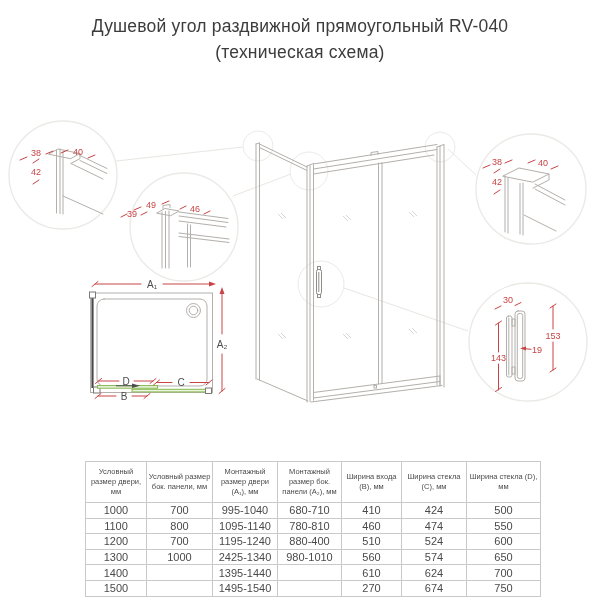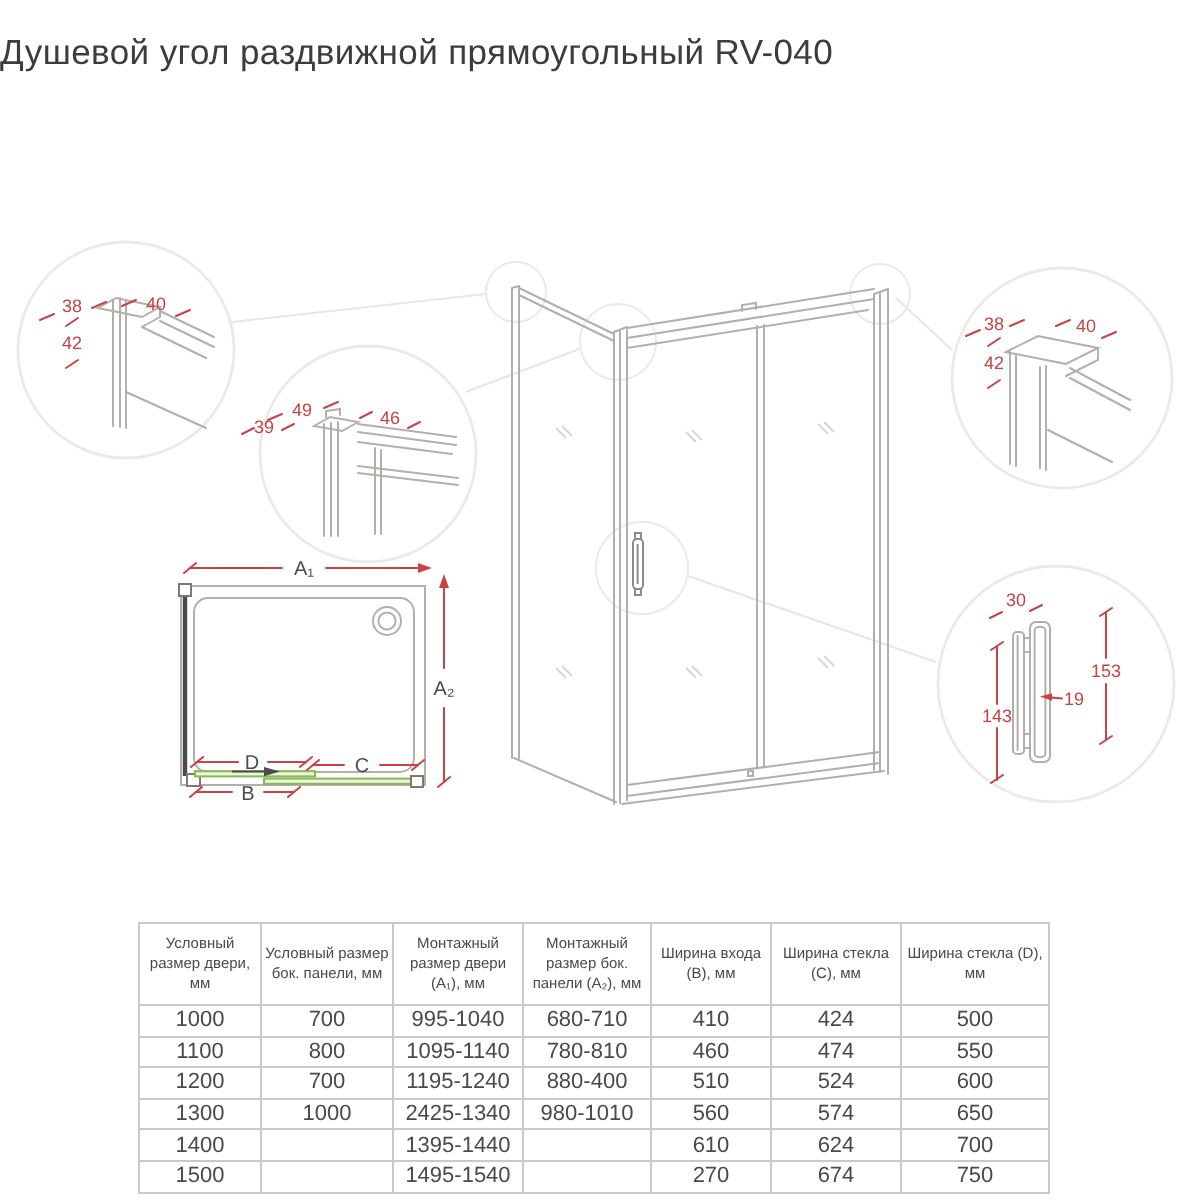--- a/index.html
+++ b/index.html
@@ -1,52 +1,53 @@
 <!DOCTYPE html>
 <html><head>
 <meta charset="utf-8">
 <style>
   html,body { margin:0; padding:0; }
   body {
     width:600px; height:600px; background:#ffffff; position:relative; overflow:hidden;
     font-family:"Liberation Sans", sans-serif;
   }
   .title {
-    position:absolute; top:13px; left:0; width:600px; text-align:left;
+    position:absolute; top:13px; left:0; width:600px; text-align:center;
     color:#3c3c3c; font-size:17.5px; line-height:1.5; letter-spacing:.2px;
   }
   svg.diagram { position:absolute; left:0; top:0; }
   svg text { font-family:"Liberation Sans","DejaVu Sans",sans-serif; }
   .dim  { fill:#c84444; font-size:9px; text-anchor:middle; }
   .lbl  { fill:#4c4c4c; font-size:10px; text-anchor:middle; }
   .gline { stroke:#b3afab; stroke-width:1; fill:none; stroke-linecap:round; }
   .dkline{ stroke:#8f8b87; stroke-width:1; fill:none; }
   .rline { stroke:#c84444; stroke-width:1; fill:none; stroke-linecap:round; }
   .faint { stroke:#eceae7; stroke-width:1.4; fill:#ffffff; }
   .mark  { stroke:#eceae7; stroke-width:1; fill:none; }
   .leader{ stroke:#e9e6e2; stroke-width:1; fill:none; }
   .spark { stroke:#d9d5d1; stroke-width:1; fill:none; }
   .green { fill:#edf5e2; stroke:#85b84d; stroke-width:1; }
   .sq    { fill:#ffffff; stroke:#7d7975; stroke-width:1; }
   .redfill { fill:#c84444; }
   .dkfill  { fill:#4c4c4c; }
 
   table.sizes {
-    position:absolute; left:69px; top:461px; width:455px;
+    position:absolute; left:85px; top:461px; width:455px;
     border-collapse:collapse; table-layout:fixed; color:#4a4a4a; background:#fff;
   }
   table.sizes th, table.sizes td { border:1px solid #c9c9c9; text-align:center; vertical-align:middle; }
   table.sizes th { font-size:7.5px; font-weight:normal; line-height:1.3; padding:2px 1px; height:36px; }
   table.sizes td { font-size:11px; height:14.6px; padding:0; }
 </style>
 </head>
 <body>
 
 <div class="title">
   <div>Душевой угол раздвижной прямоугольный RV-040</div>
+  <div>(техническая схема)</div>
 </div>
 
 <svg class="diagram" width="600" height="600" viewBox="0 0 600 600">
 
   <g>
     <line class="leader" x1="116" y1="161" x2="243" y2="147"></line>
     <line class="leader" x1="233" y1="196" x2="291" y2="174"></line>
     <line class="leader" x1="448" y1="149" x2="476" y2="175"></line>
     <line class="leader" x1="344" y1="288" x2="468" y2="331"></line>
   </g>

